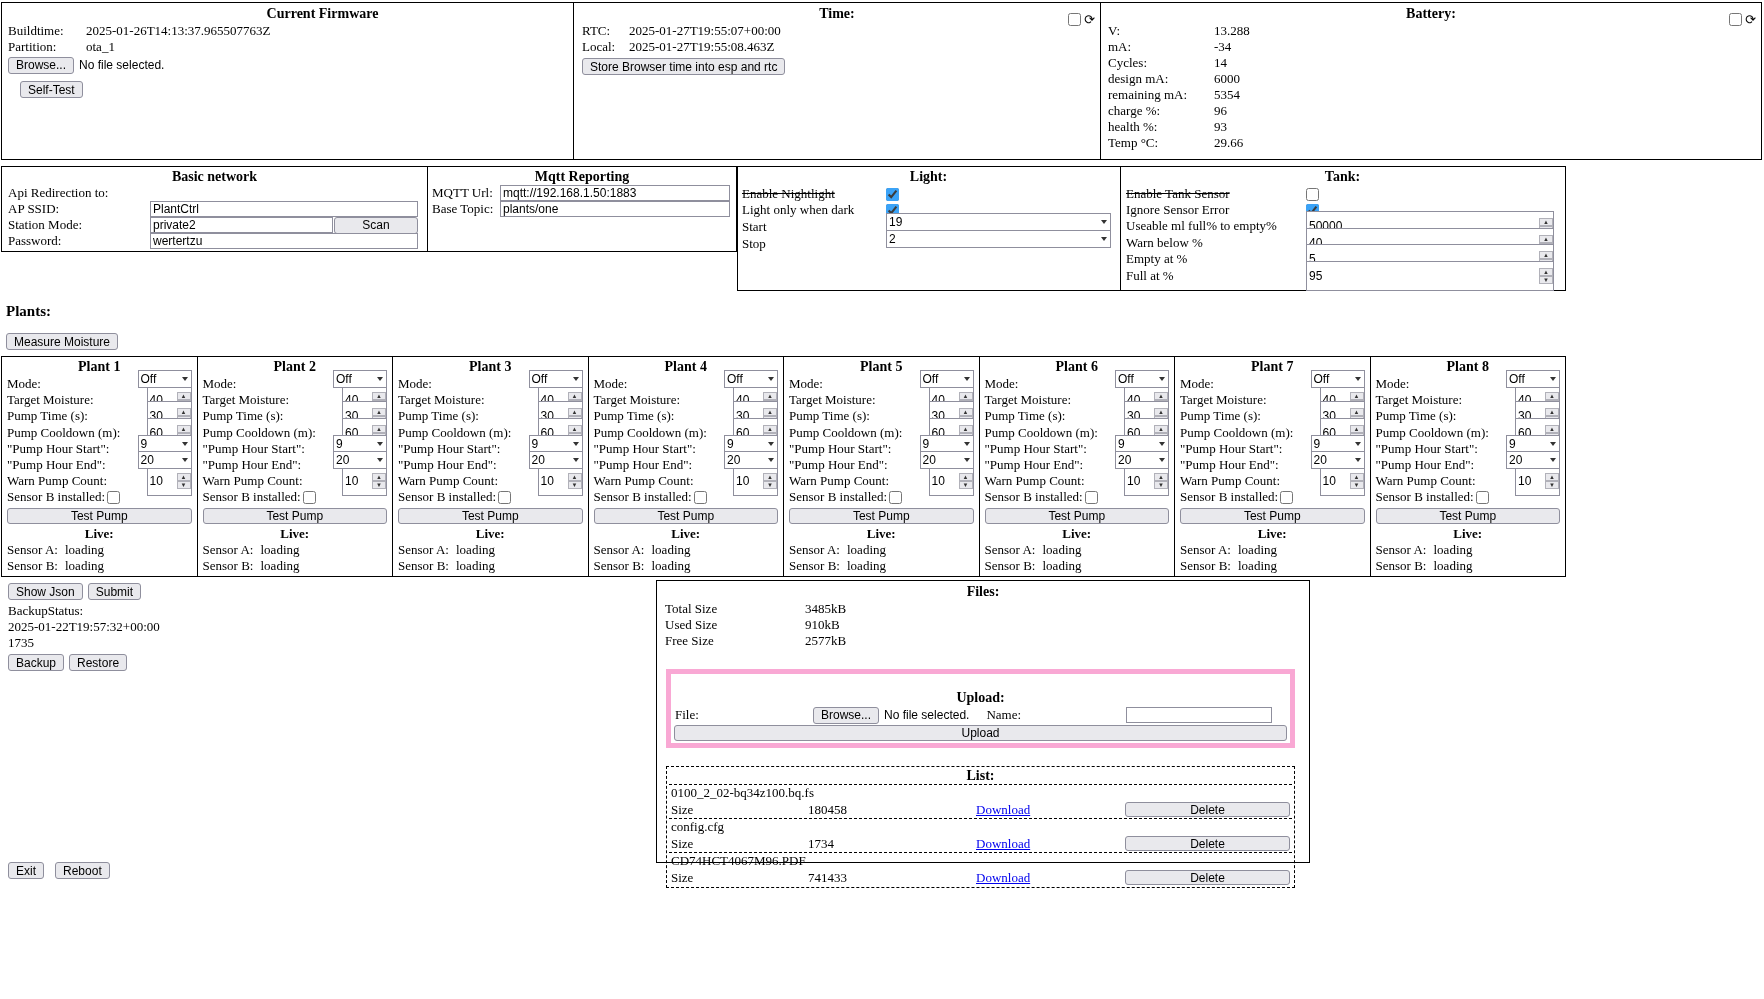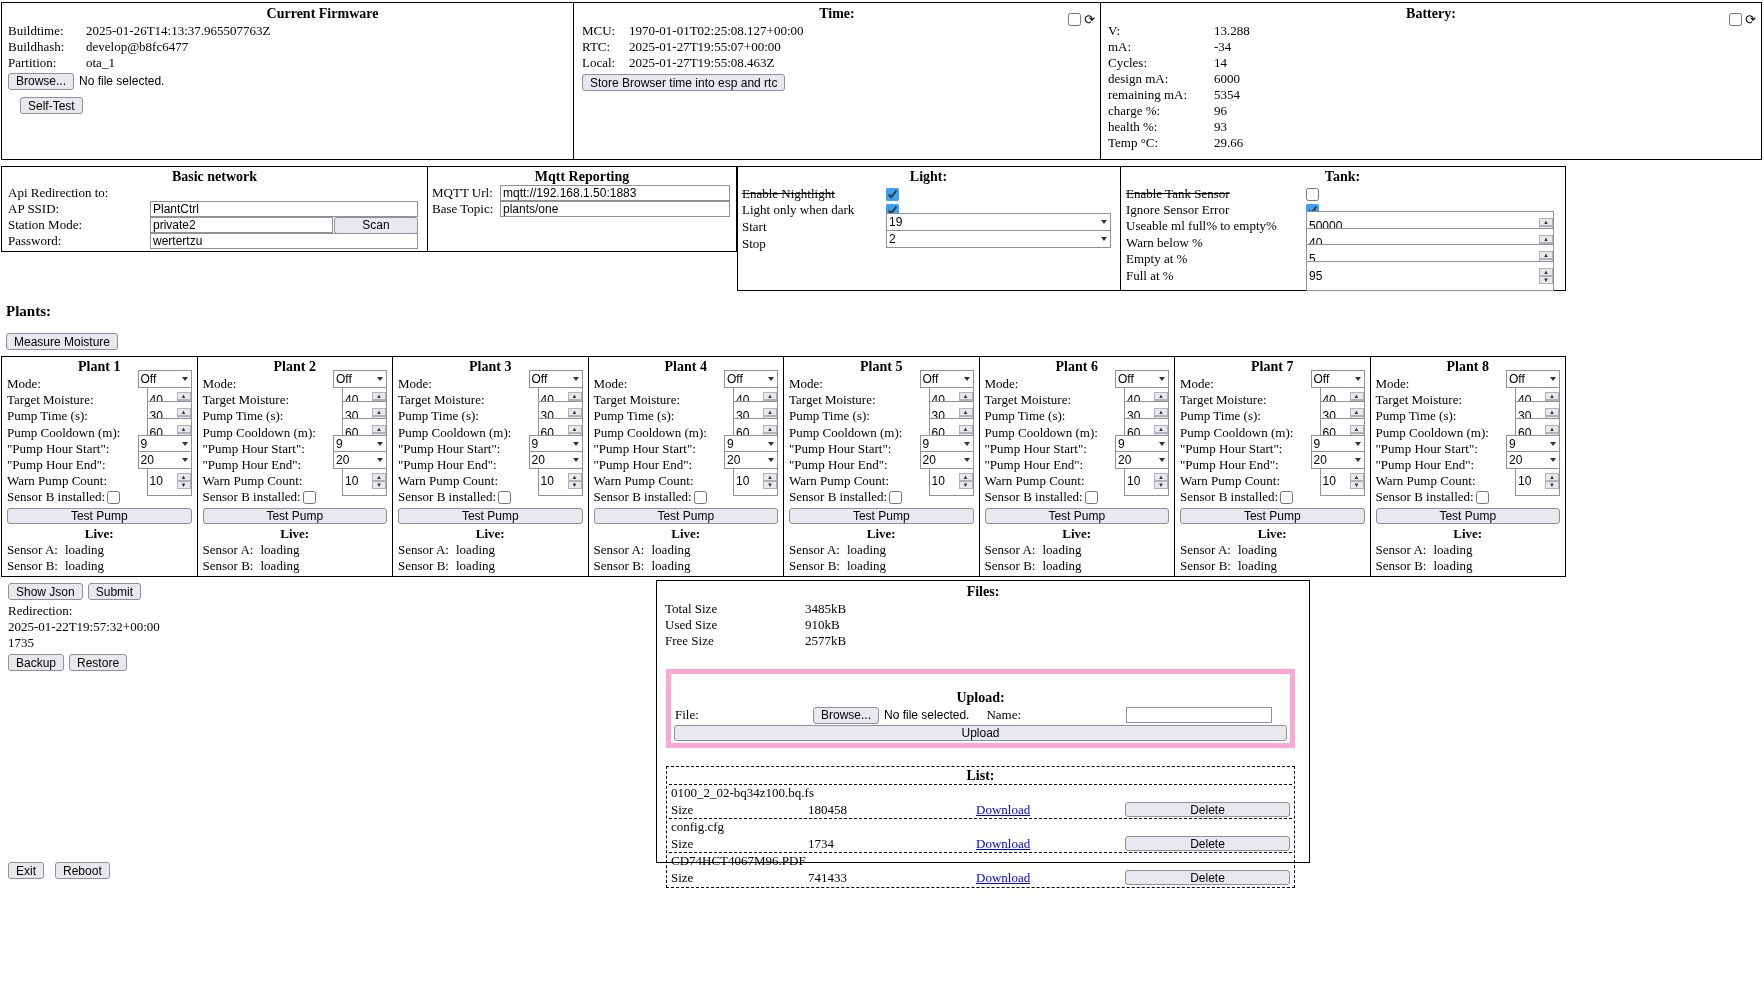--- a/index.html
+++ b/index.html
@@ -110,24 +110,20 @@
 <div id="app">
 
   <div class="panel" id="p-firmware">
     <div class="title">Current Firmware</div>
 
       <div class="row">
         <span class="lbl w-fw">Buildtime:</span>
         <span class="val">2025-01-26T14:13:37.965507763Z</span>
       </div>
 
-      <div class="row">
-        <span class="lbl w-fw">Buildhash:</span>
-        <span class="val">develop@b8fc6477</span>
-      </div>
 
       <div class="row">
         <span class="lbl w-fw">Partition:</span>
         <span class="val">ota_1</span>
       </div>
 
     <div class="row" style="height:20px;">
       <button class="filebtn">Browse...</button>
       <span class="nofile">No file selected.</span>
     </div>
@@ -136,24 +132,20 @@
     </div>
   </div>
 
   <div class="panel" id="p-time">
     <div class="title">Time:</div>
     <div class="hdr-tools">
       <input type="checkbox" style="">
       <span class="ricon">⟳</span>
     </div>
 
-      <div class="row">
-        <span class="lbl w-time">MCU:</span>
-        <span class="val">1970-01-01T02:25:08.127+00:00</span>
-      </div>
 
       <div class="row">
         <span class="lbl w-time">RTC:</span>
         <span class="val">2025-01-27T19:55:07+00:00</span>
       </div>
 
       <div class="row">
         <span class="lbl w-time">Local:</span>
         <span class="val">2025-01-27T19:55:08.463Z</span>
       </div>
@@ -939,21 +931,21 @@
         </div>
       </div>
 
   </div>
 
   <div id="backup-block">
     <div class="btnrow">
       <button>Show Json</button>
       <button>Submit</button>
     </div>
-    <div>Redirection:</div>
+    <div>BackupStatus:</div>
     <div>2025-01-22T19:57:32+00:00</div>
     <div>1735</div>
     <div class="btnrow" style="margin-top:3px;">
       <button>Backup</button>
       <button>Restore</button>
     </div>
   </div>
 
   <div class="panel" id="p-files">
     <div class="title">Files:</div>

